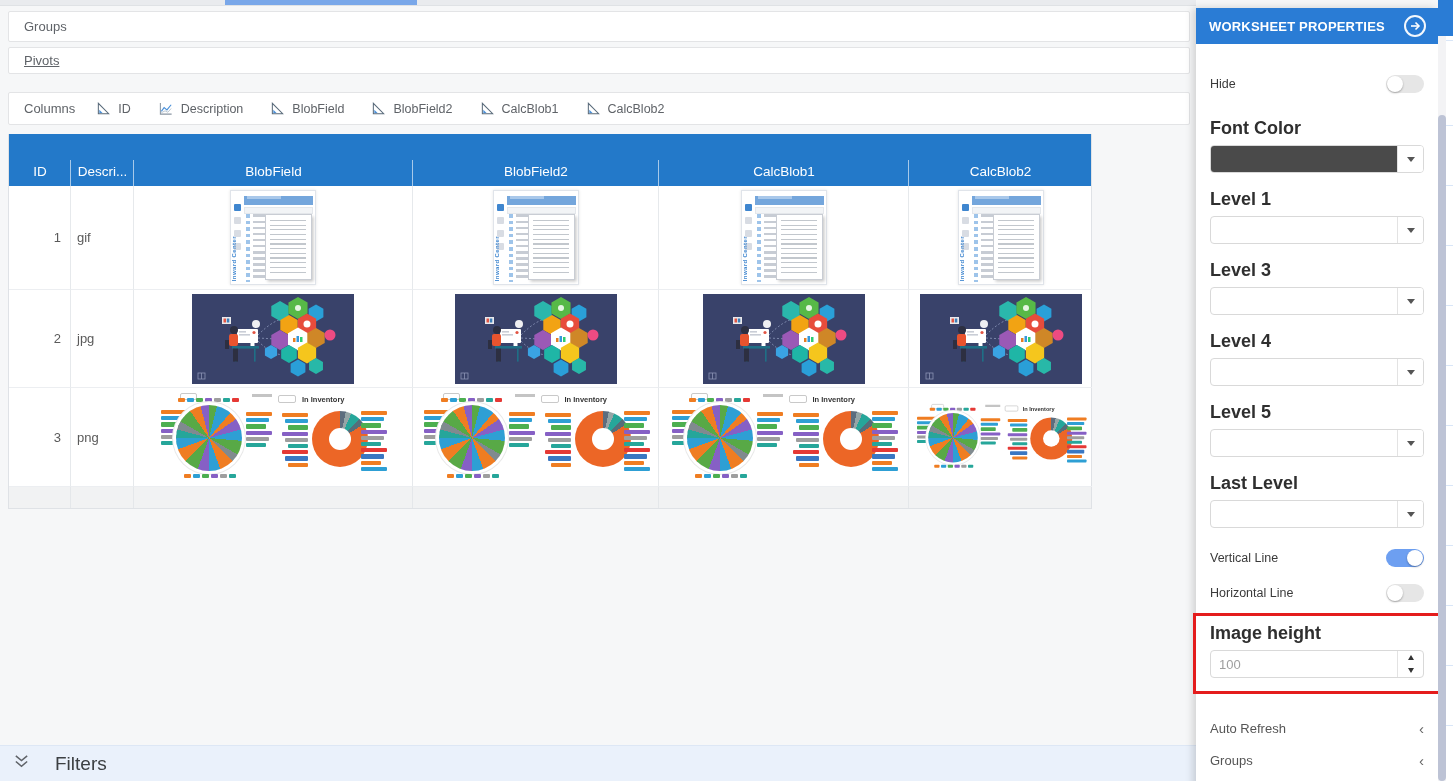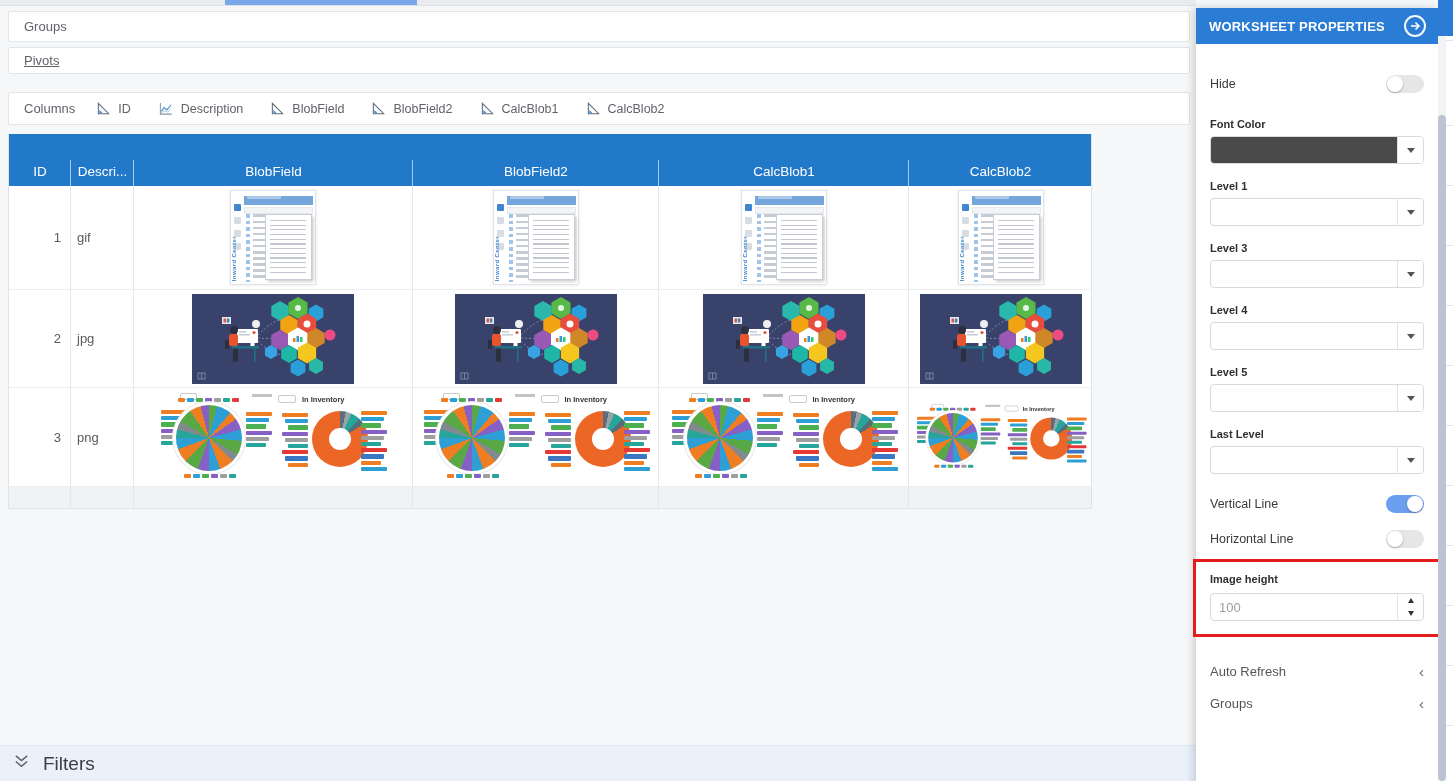--- a/index.html
+++ b/index.html
@@ -93,35 +93,35 @@
   .donut::after { content:""; position:absolute; inset:17px; border-radius:50%; background:#fff; }
   .donut-left  { left:128px; top:22px; align-items:flex-end; }
   .donut-right { left:207px; top:20px; }
   .chips.col span:nth-child(3n)   { width:20px; }
   .chips.col span:nth-child(3n+1) { width:26px; }
   .chips.col span:nth-child(3n+2) { width:23px; }
   .pie-left span:nth-child(n), .pie-right span:nth-child(n) { width:11px; }
 
   
   .filters-bar { position:absolute; left:0; top:745px; width:1196px; height:36px; background:#eaf1fb;
-    border-top:1px solid #dde7f5; display:flex; align-items:center; padding-left:13px; gap:13px; cursor:pointer; }
+    border-top:1px solid #dde7f5; display:flex; align-items:center; padding-left:13px; gap:25px; cursor:pointer; }
   .filters-bar .flabel { font-size:19px; color:#3c4043; }
 
   
   .panel { position:absolute; left:1196px; top:8px; width:242px; height:781px; background:#fff; box-shadow:-3px 0 8px rgba(0,0,0,.16); }
   .panel-header { height:36px; background:#2a7cd5; display:flex; align-items:center; justify-content:space-between; padding:0 12px 0 13px; }
   .panel-title { color:#fff; font-size:13px; font-weight:700; letter-spacing:.2px; }
   .p-arrow { width:22px; height:22px; border:2px solid rgba(255,255,255,.95); border-radius:50%;
              display:flex; align-items:center; justify-content:center; cursor:pointer; }
   .p-body { padding:0 14px; }
   .p-row { display:flex; align-items:center; justify-content:space-between; height:20px; }
   .p-row.hide-row  { margin-top:30px; }
   .p-row.vline-row { margin-top:20px; }
   .p-row.hline-row { margin-top:15px; }
-  .p-label { font-size:11px; font-weight:700; color:#2f2f2f; }
+  .p-label { font-size:18px; font-weight:700; color:#2f2f2f; }
   .p-row-label { font-size:12.5px; font-weight:400; color:#3a3a3a; }
   .fgroup { margin-top:16px; }
   .fgroup.fc { margin-top:24px; }
   .fgroup .p-label { display:block; }
   .selbox { margin-top:6px; height:28px; border:1px solid #d9d9d9; border-radius:4px; display:flex; background:#fff; overflow:hidden; cursor:pointer; }
   .selbox .val { flex:1; font-size:13px; color:#9e9e9e; display:flex; align-items:center; padding-left:8px; }
   .selbox .swatch { flex:1; background:#4a4a4a; }
   .dd-btn { width:26px; border-left:1px solid #e3e3e3; display:flex; align-items:center; justify-content:center; background:#fff; }
   .caret { width:0; height:0; border-left:4px solid transparent; border-right:4px solid transparent; border-top:5px solid #555; }
   

